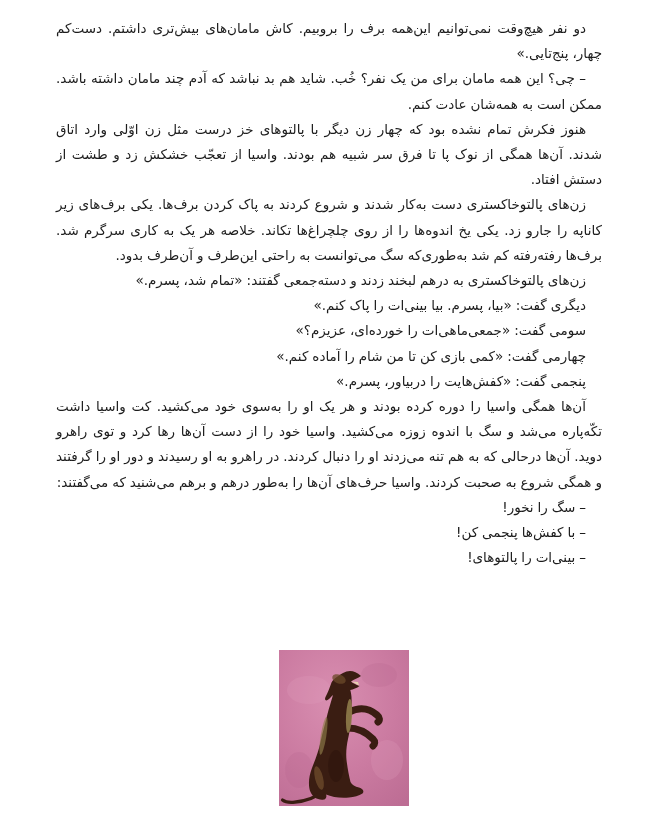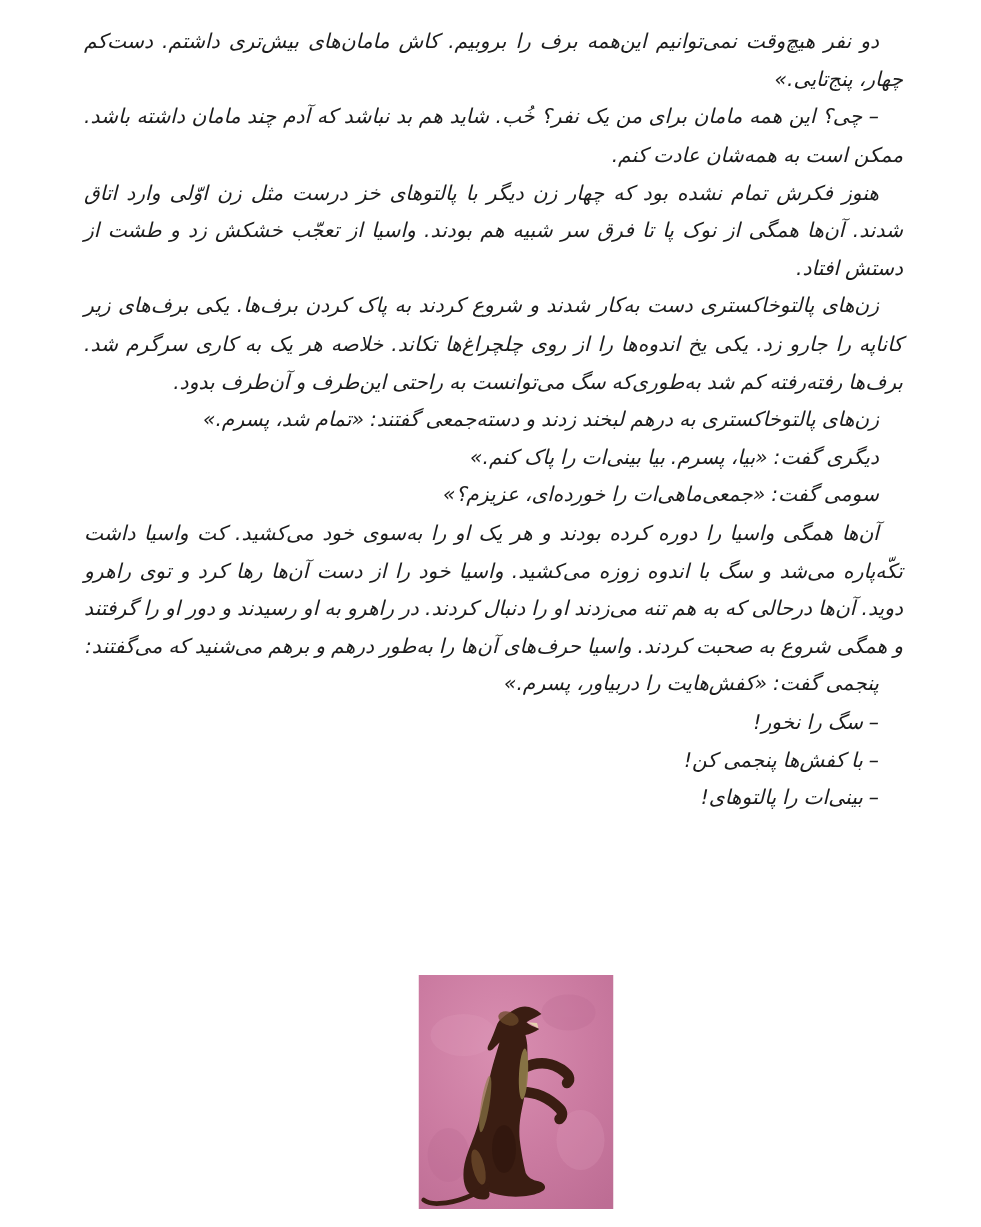--- a/index.html
+++ b/index.html
@@ -11,21 +11,20 @@
     height: 818px;
     background: #ffffff;
     overflow: hidden;
     font-family: "DejaVu Sans", sans-serif;
   }
   .page {
     position: relative;
     width: 654px;
     height: 818px;
     background: #ffffff;
-    font-style: italic;
   }
   .text-block {
     box-sizing: border-box;
     direction: rtl;
     unicode-bidi: embed;
     text-align: justify;
     font-size: 13.5px;
     line-height: 25.2px;
     color: #1c1c1c;
     padding: 16px 52px 0 56px;
@@ -56,22 +55,23 @@
 <div class="page">
 
   <div class="text-block">
     <p>دو نفر هیچ‌وقت نمی‌توانیم این‌همه برف را بروبیم. کاش مامان‌های بیش‌تری داشتم. دست‌کم چهار، پنج‌تایی.»</p>
     <p>– چی؟ این همه مامان برای من یک نفر؟ خُب. شاید هم بد نباشد که آدم چند مامان داشته باشد. ممکن است به همه‌شان عادت کنم.</p>
     <p>هنوز فکرش تمام نشده بود که چهار زن دیگر با پالتوهای خز درست مثل زن اوّلی وارد اتاق شدند. آن‌ها همگی از نوک پا تا فرق سر شبیه هم بودند. واسیا از تعجّب خشکش زد و طشت از دستش افتاد.</p>
     <p>زن‌های پالتوخاکستری دست به‌کار شدند و شروع کردند به پاک کردن برف‌ها. یکی برف‌های زیر کاناپه را جارو زد. یکی یخ اندوه‌ها را از روی چلچراغ‌ها تکاند. خلاصه هر یک به کاری سرگرم شد. برف‌ها رفته‌رفته کم شد به‌طوری‌که سگ می‌توانست به راحتی این‌طرف و آن‌طرف بدود.</p>
     <p>زن‌های پالتوخاکستری به درهم لبخند زدند و دسته‌جمعی گفتند: «تمام شد، پسرم.»</p>
     <p>دیگری گفت: «بیا، پسرم. بیا بینی‌ات را پاک کنم.»</p>
     <p>سومی گفت: «جمعی‌ماهی‌ات را خورده‌ای، عزیزم؟»</p>
+    <p>چهارمی گفت: «کمی بازی کن تا من شام را آماده کنم.»</p>
+    <p>پنجمی گفت: «کفش‌هایت را دربیاور، پسرم.»</p>
     <p>آن‌ها همگی واسیا را دوره کرده بودند و هر یک او را به‌سوی خود می‌کشید. کت واسیا داشت تکّه‌پاره می‌شد و سگ با اندوه زوزه می‌کشید. واسیا خود را از دست آن‌ها رها کرد و توی راهرو دوید. آن‌ها درحالی که به هم تنه می‌زدند او را دنبال کردند. در راهرو به او رسیدند و دور او را گرفتند و همگی شروع به صحبت کردند. واسیا حرف‌های آن‌ها را به‌طور درهم و برهم می‌شنید که می‌گفتند:</p>
-    <p>پنجمی گفت: «کفش‌هایت را دربیاور، پسرم.»</p>
     <p>– سگ را نخور!</p>
     <p>– با کفش‌ها پنجمی کن!</p>
     <p>– بینی‌ات را پالتوهای!</p>
   </div>
 
   <div class="figure-wrap">
     <svg viewBox="0 0 130 156" xmlns="http://www.w3.org/2000/svg">
       <defs>
         <radialGradient id="pinkbg" cx="42%" cy="32%" r="85%">
           <stop offset="0%" stop-color="#d98fb1"></stop>

